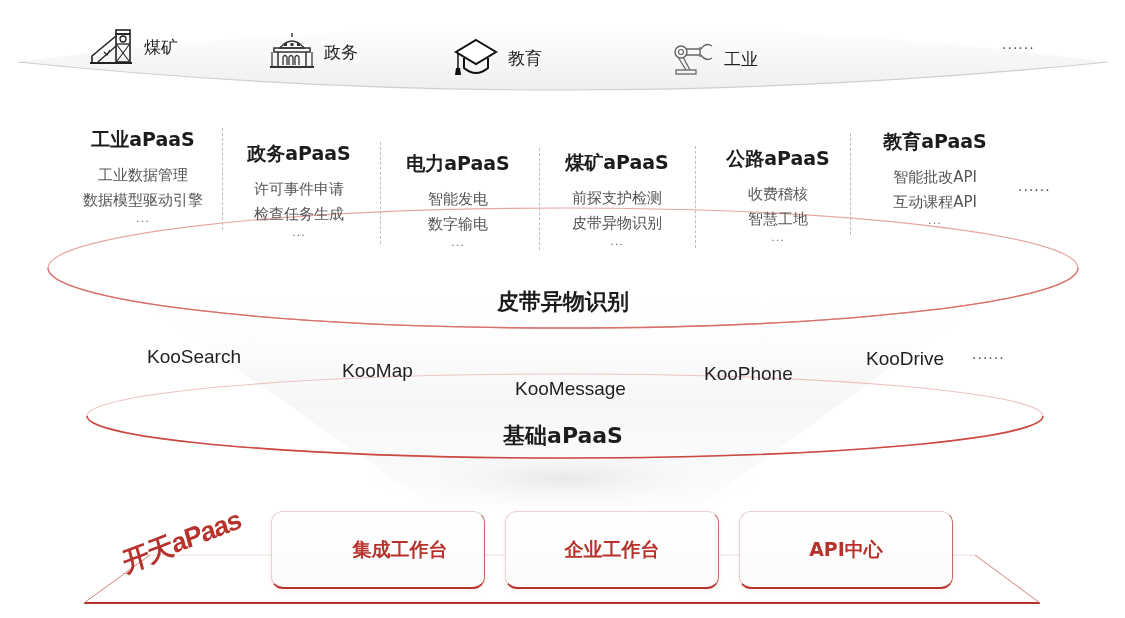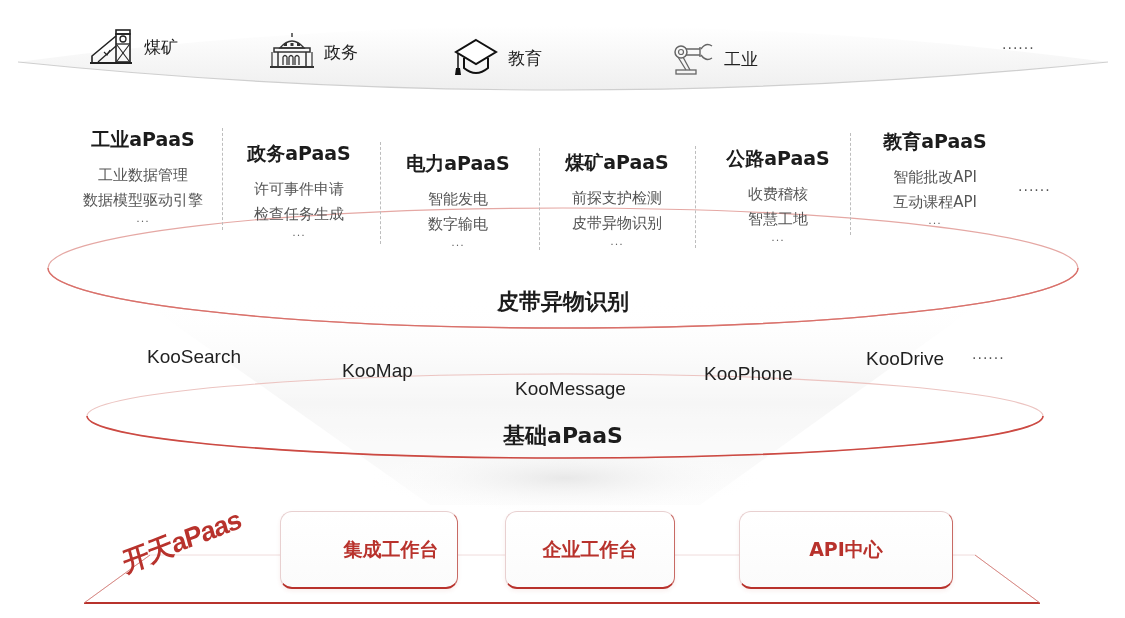--- a/index.html
+++ b/index.html
@@ -194,17 +194,17 @@
   <div class="koo" style="left:342px; top:360px;text-align:center;">KooMap</div>
   <div class="koo" style="left:515px; top:378px;">KooMessage</div>
   <div class="koo" style="left:704px; top:363px;text-align:center;">KooPhone</div>
   <div class="koo" style="left:866px; top:348px;">KooDrive</div>
   <div class="koo-more" style="left:972px; top:350px;">······</div>
 
   <div class="layer-title" style="left:463px; top:421px; width:200px;">基础aPaaS</div>
 
   <div class="brand" style="left:128px; top:545px;">开天aPaas</div>
 
-  <div class="card" style="left:280px; top:511px; width:178px;padding-left:44px;">集成工作台</div>
-  <div class="card" style="left:505px; top:511px; width:170px;">企业工作台</div>
+  <div class="card" style="left:271px; top:511px; width:214px;padding-left:44px;">集成工作台</div>
+  <div class="card" style="left:505px; top:511px; width:214px;">企业工作台</div>
   <div class="card" style="left:739px; top:511px; width:214px;">API中心</div>
 
 </div>
 
 </body></html>

